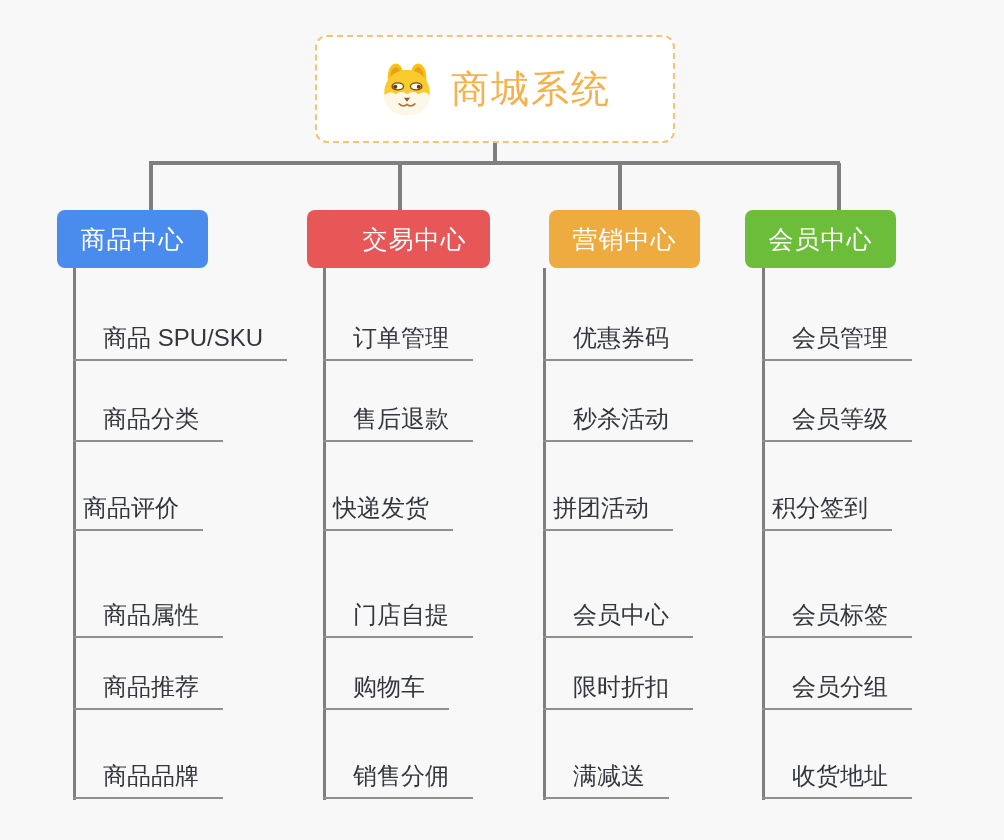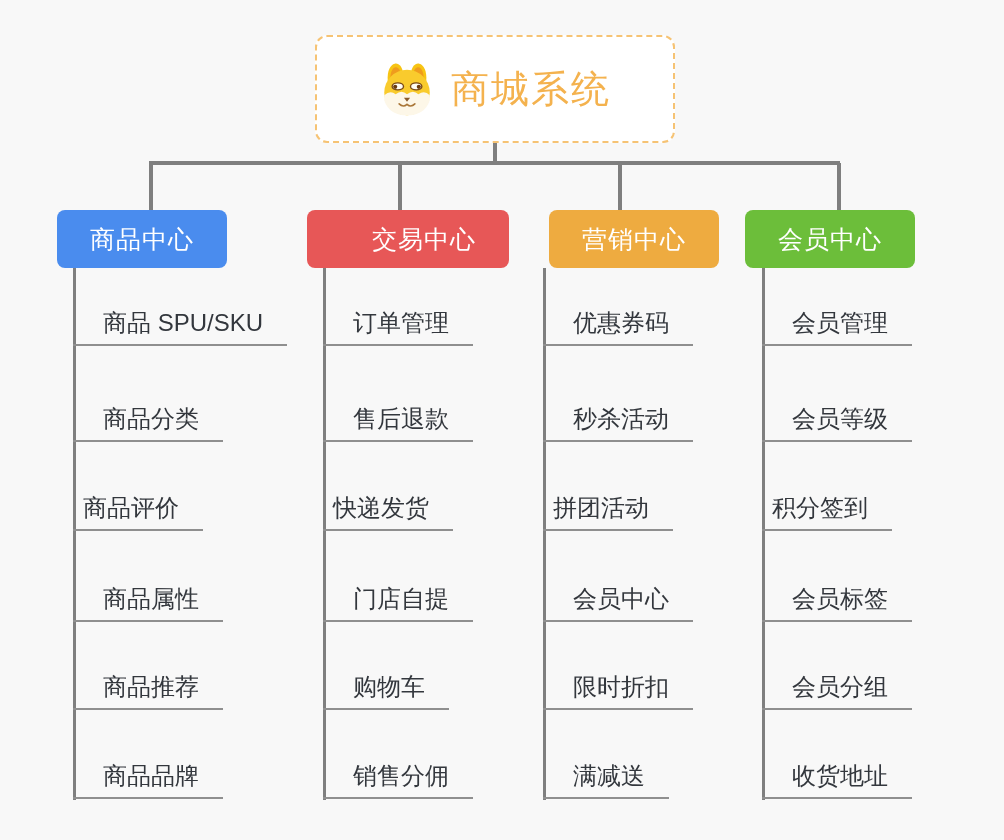--- a/index.html
+++ b/index.html
@@ -20,42 +20,42 @@
     position:absolute; left:315px; top:35px; width:360px; height:108px;
     box-sizing:border-box; background:#ffffff;
     border:2px dashed #f6c374; border-radius:12px;
     display:flex; align-items:center; justify-content:center; gap:16px;
   }
   .root-title { font-size:38px; color:#f4b24e; letter-spacing:2px; white-space:nowrap; }
   .doge { width:56px; height:58px; flex:0 0 auto; }
 
   
   .branch {
-    position:absolute; top:210px; width:170px; height:58px;
+    position:absolute; top:210px; width:151px; height:58px;
     border-radius:8px; color:#ffffff; font-size:25px; letter-spacing:1px;
     display:flex; align-items:center; justify-content:center; white-space:nowrap;
     cursor:default;
   }
   .branch-0 { left:57px;  background:#4a8cee; }
   .branch-1 { left:307px; background:#e75757; }
   .branch-2 { left:527px; background:#eeab40; }
   .branch-3 { left:745px; background:#6cbe3a; }
 
   
   .col { position:absolute; top:0; width:0; }
   .col-0 { left:73px; } .col-1 { left:323px; } .col-2 { left:543px; } .col-3 { left:762px; }
   .trunk { position:absolute; left:0; top:268px; width:3px; height:532px; background:#7f7f7f; }
   .leaf {
     position:absolute; left:0; white-space:nowrap;
     font-size:24px; color:#33373d; line-height:30px;
     padding:0 24px 6px 30px;
     border-bottom:2px solid #8f8f8f;
   }
-  .leaf-r0 { top:308px; } .leaf-r1 { top:404px; } .leaf-r2 { top:493px;padding-left:10px; }
-  .leaf-r3 { top:584px; } .leaf-r4 { top:672px; } .leaf-r5 { top:761px; }
+  .leaf-r0 { top:323px; } .leaf-r1 { top:404px; } .leaf-r2 { top:493px;padding-left:10px; }
+  .leaf-r3 { top:600px; } .leaf-r4 { top:672px; } .leaf-r5 { top:761px; }
 </style>
 </head>
 <body>
 
 <div class="canvas">
 
   <div class="line root-drop"></div>
   <div class="line h-connector"></div>
   <div class="line drop drop-0"></div>
   <div class="line drop drop-1"></div>

